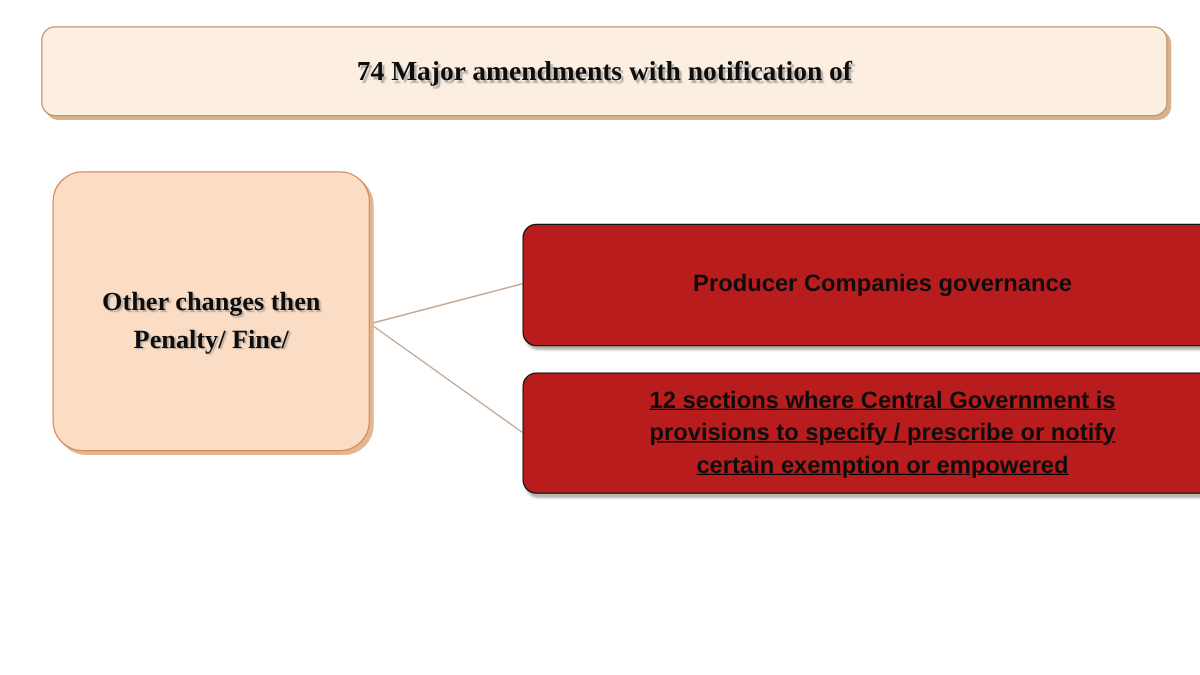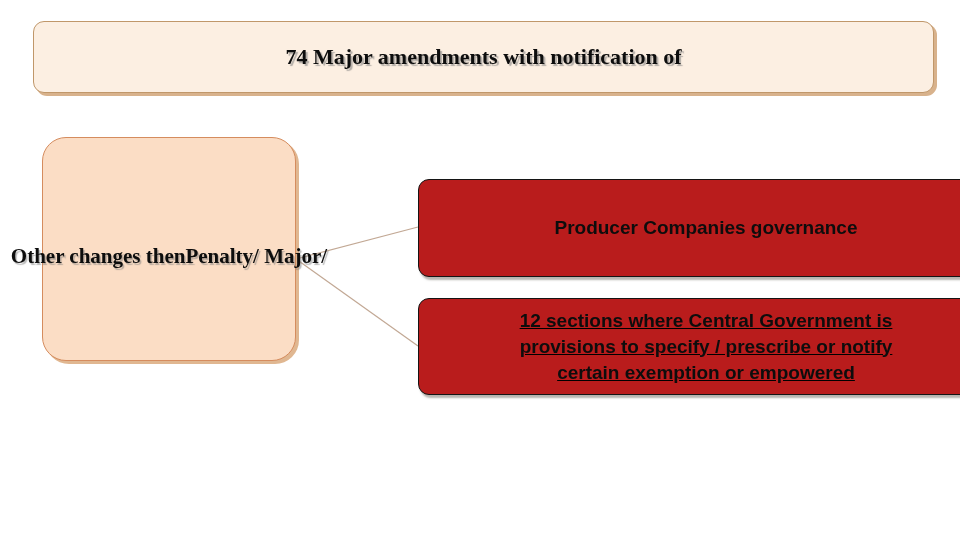--- a/index.html
+++ b/index.html
@@ -49,21 +49,21 @@
     left: 42px;
     top: 137px;
     width: 254px;
     height: 224px;
     box-sizing: border-box;
     background: #fbddc5;
     border: 1.4px solid #d58c5e;
     border-radius: 24px;
     box-shadow: 3px 3px 0 #e0b791;
     display: flex;
-    flex-direction: row;
+    flex-direction: column;
     align-items: center;
     justify-content: center;
     text-align: center;
     padding-top: 14px;
   }
   .left-node .p-line {
     font-size: 21px;
     font-weight: bold;
     line-height: 30px;
     color: #0d0d0d;
@@ -124,21 +124,21 @@
     <div class="t-line">74 Major amendments with notification of</div>
   </div>
 
   <svg class="connectors" viewBox="0 0 960 540" xmlns="http://www.w3.org/2000/svg">
     <line x1="296" y1="259" x2="418" y2="227" stroke="#c2a894" stroke-width="1.2"></line>
     <line x1="296" y1="259" x2="418" y2="346" stroke="#c2a894" stroke-width="1.2"></line>
   </svg>
 
   <div class="left-node">
     <div class="p-line">Other changes then</div>
-    <div class="p-line">Penalty/ Major/</div>
+    <div class="p-line">Penalty/ Fine/</div>
   </div>
 
   <div class="right-node node-1">
     <div class="g-line">Producer Companies governance</div>
   </div>
 
   <div class="right-node node-2">
     <div class="g-line">12 sections where Central Government is</div>
     <div class="g-line">provisions to specify / prescribe or notify</div>
     <div class="g-line">certain exemption or empowered</div>

